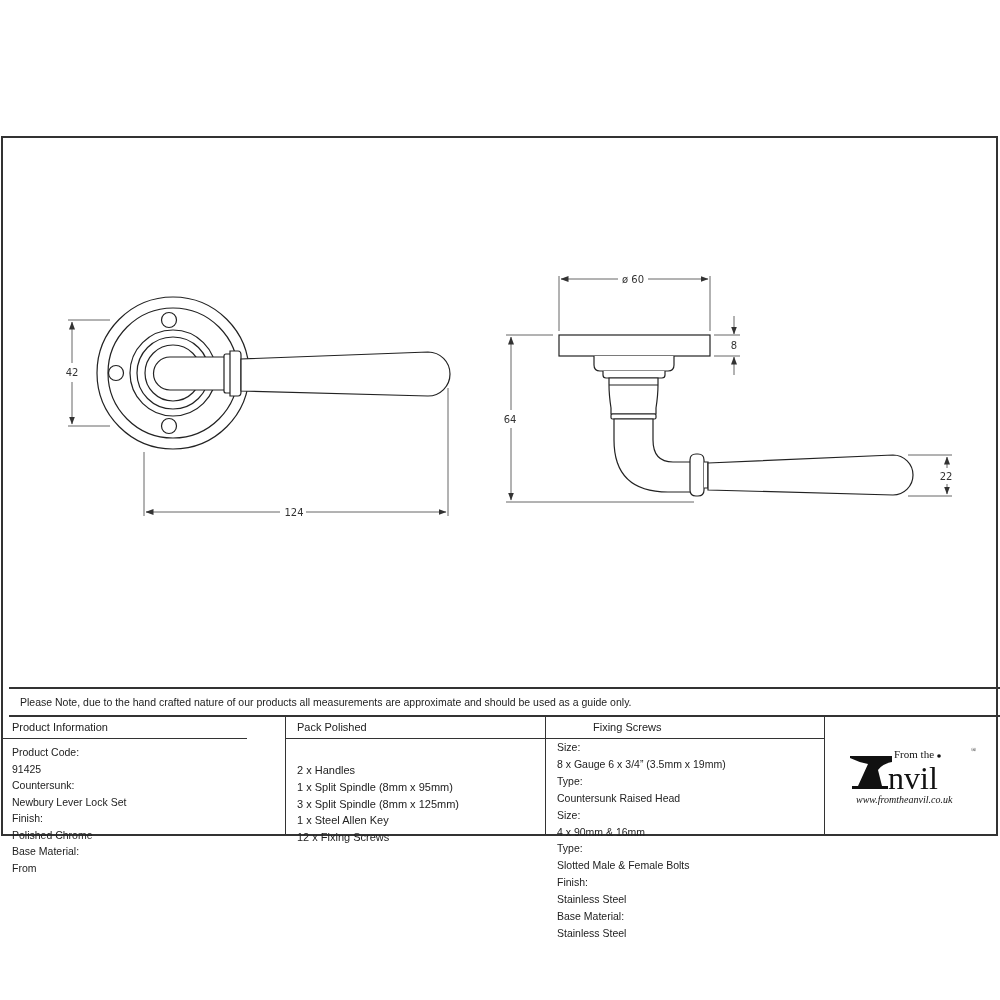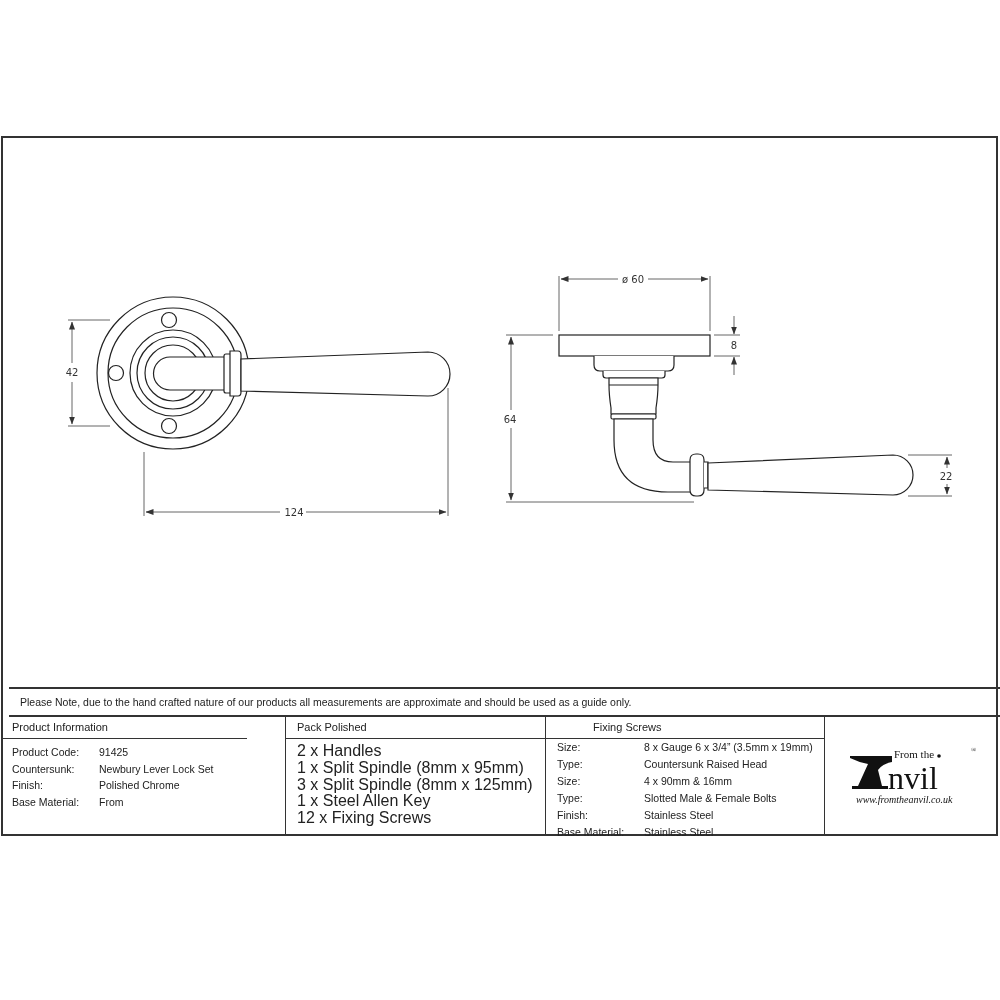--- a/index.html
+++ b/index.html
@@ -8,23 +8,23 @@
   .sheet { position:absolute; left:1px; top:136px; width:997px; height:700px;
            border:2px solid #333; box-sizing:border-box; }
   .drawing { position:absolute; left:0; top:0; width:1000px; height:1000px; }
   .note-row { position:absolute; left:9px; top:687px; width:997px; height:30px;
               border-top:2px solid #333; border-bottom:2px solid #333; box-sizing:border-box;
               font-size:10.5px; line-height:26px; padding-left:11px; }
   .col-head { position:absolute; top:717px; height:22px; font-size:11px; line-height:20px;
               padding-left:11px; box-sizing:border-box; border-bottom:1.5px solid #333; }
   .vline { position:absolute; top:717px; width:0; height:119px; border-left:1.5px solid #333; }
   .kv { position:absolute; font-size:10.5px; line-height:16.5px; }
-  .kv .row { display:flex; white-space:nowrap; }
+  .kv .row { display:flex; white-space:nowrap;flex-direction:column; }
   .kv .k { display:inline-block; }
-  .list { position:absolute; font-size:16px; line-height:16.8px; }
+  .list { position:absolute; font-size:11px; line-height:16.8px;margin-top:19px; }
   .list div { white-space:nowrap; }
   .logo { position:absolute; left:848px; top:742px; width:135px; height:70px; }
   .dim { font-family:"DejaVu Sans", sans-serif; font-size:10px; fill:#333; }
 </style>
 </head>
 <body>
 
 <div class="sheet"></div>
 
 <svg class="drawing" viewBox="0 0 1000 1000" xmlns="http://www.w3.org/2000/svg">

